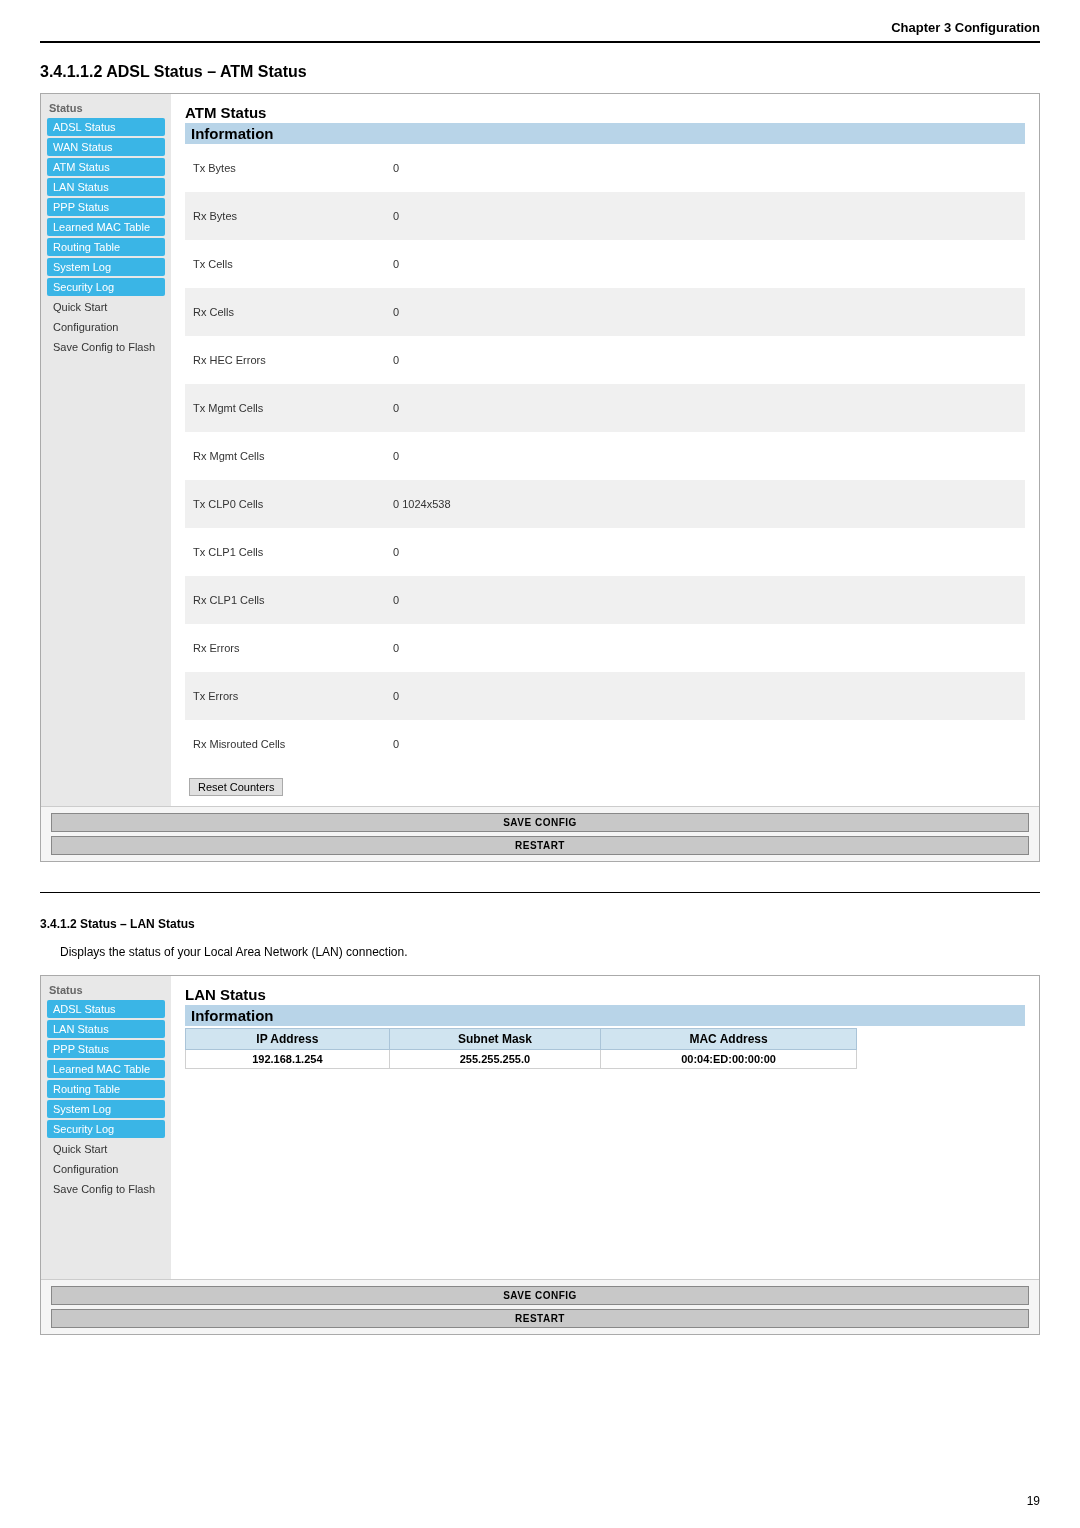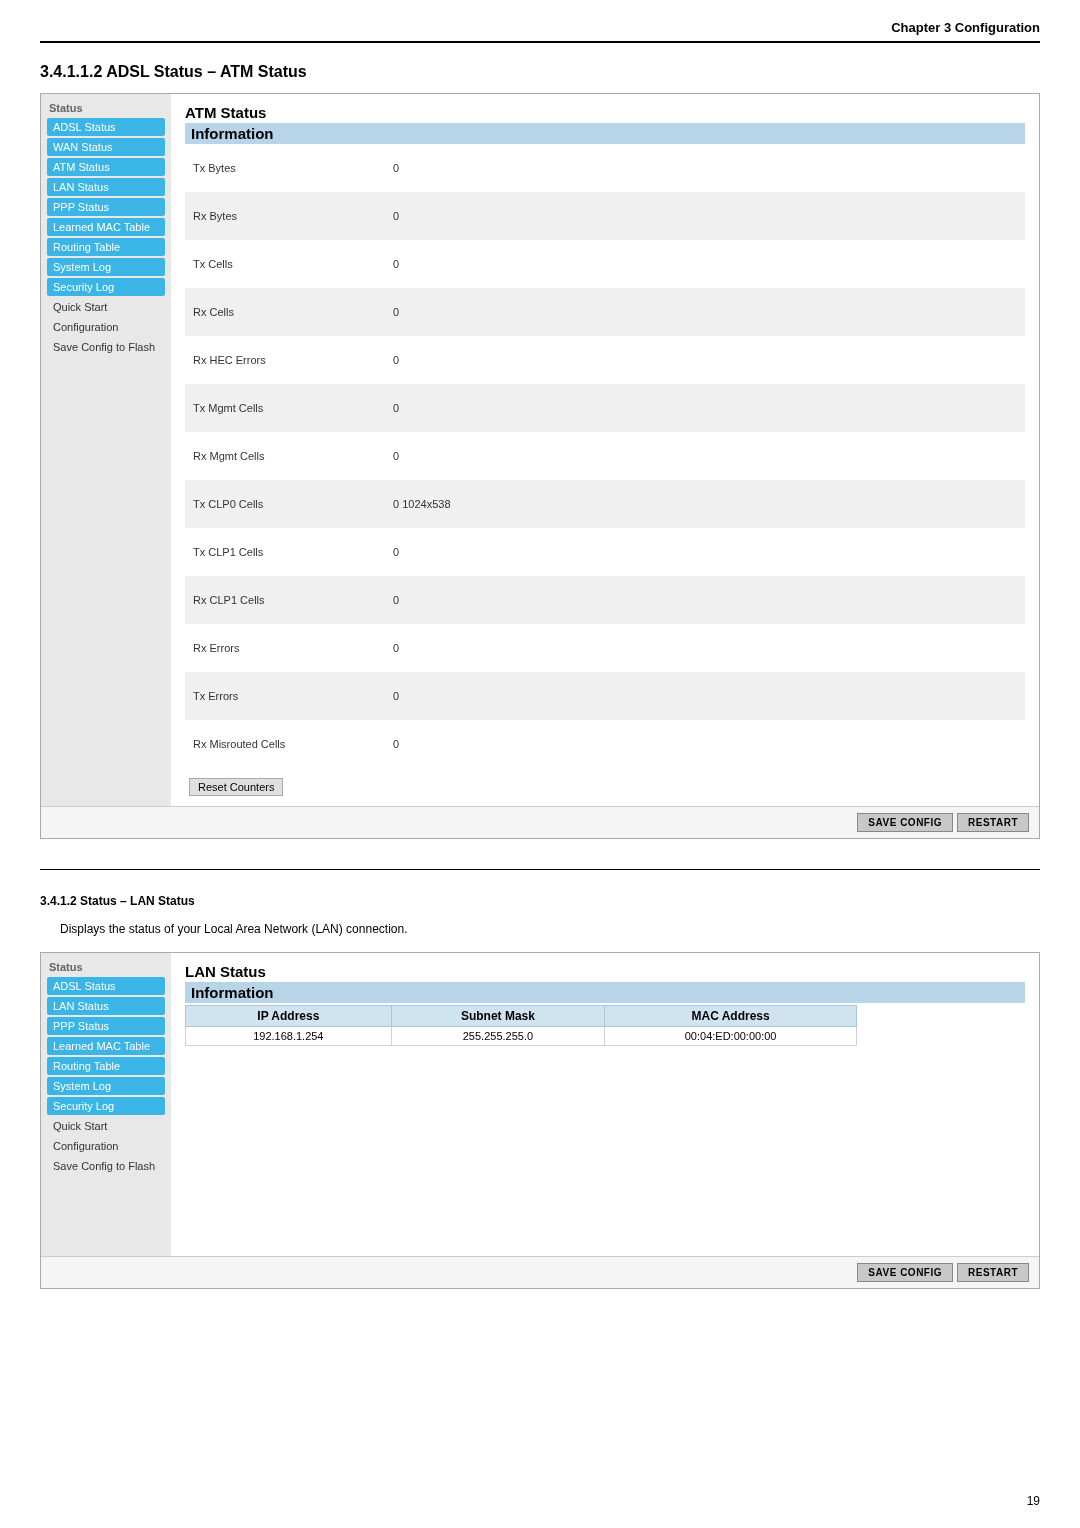--- a/index.html
+++ b/index.html
@@ -161,41 +161,43 @@
       font-weight: bold;
       border: 1px solid #aac4d8;
       font-size: 12px;
     }
 
     .lan-table td {
       padding: 3px 12px;
       text-align: center;
       border: 1px solid #d0d0d0;
       background: #fff;
+      font-weight: bold;
     }
 
     
     .reset-btn {
       background: #e0e0e0;
       border: 1px solid #aaa;
       padding: 2px 8px;
       font-size: 11px;
       cursor: pointer;
       margin-top: 4px;
       margin-left: 4px;
     }
 
     
     .frame-footer {
       border-top: 1px solid #ccc;
       background: #f5f5f5;
       padding: 6px 10px;
       display: flex;
-      justify-content: flex-end;
+      justify-content: flex-start;
       gap: 4px;
+      flex-direction: column;
     }
 
     .footer-btn {
       background: #c8c8c8;
       border: 1px solid #888;
       padding: 3px 10px;
       font-size: 10px;
       font-weight: bold;
       cursor: pointer;
       text-transform: uppercase;

